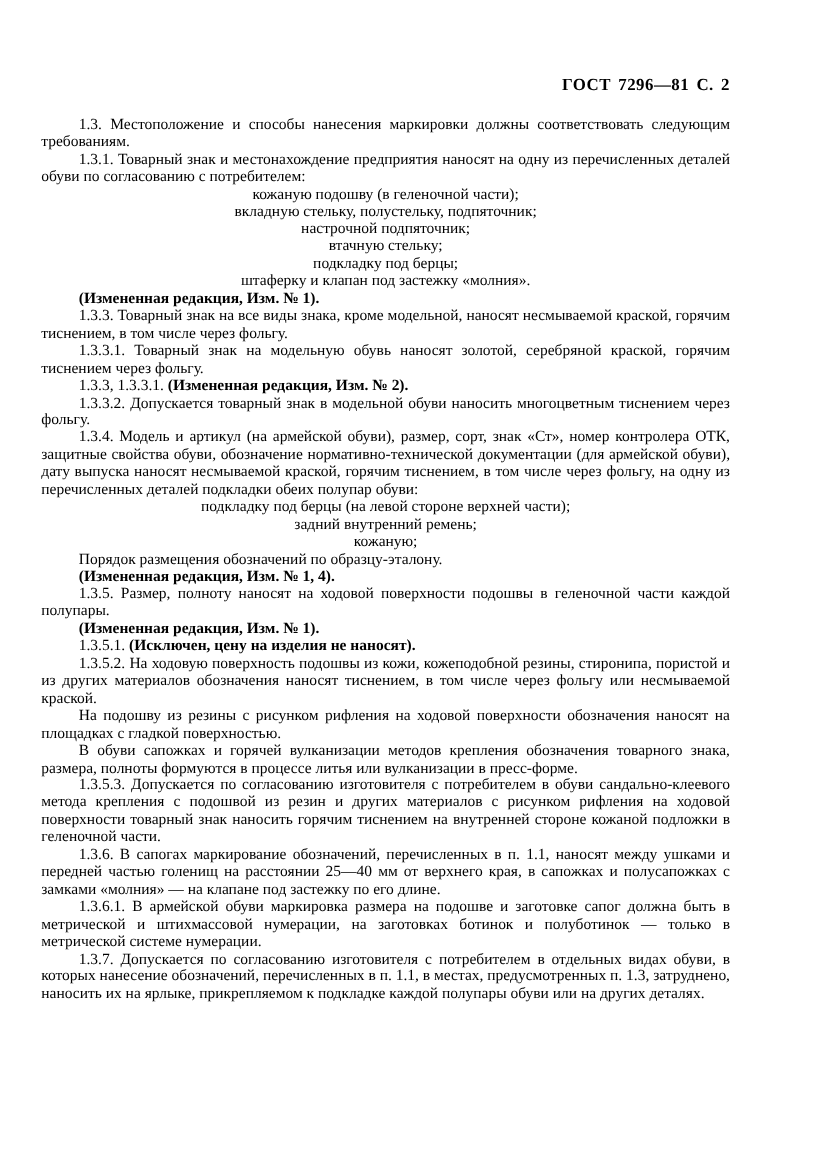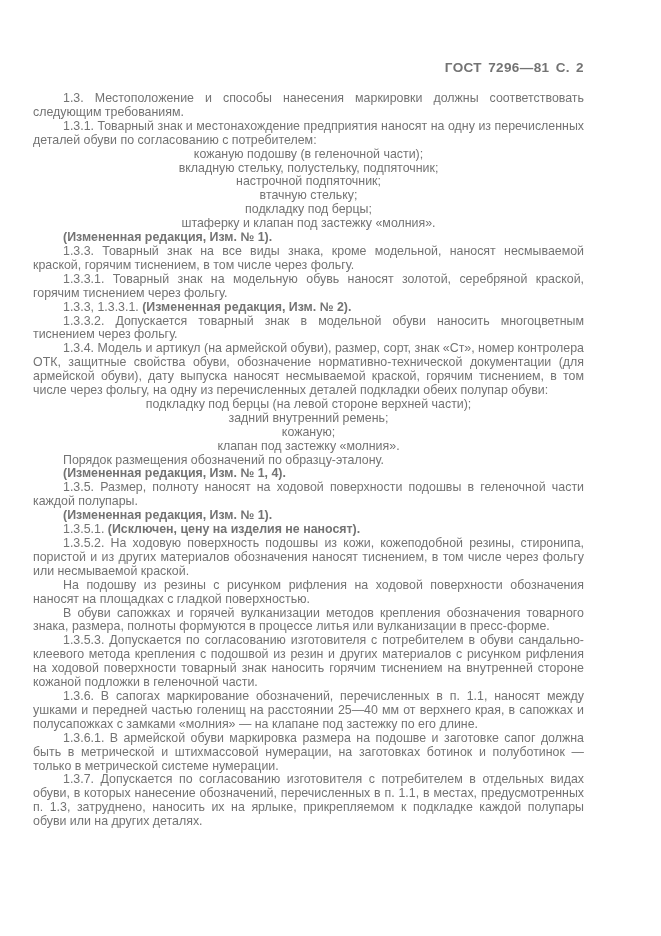--- a/index.html
+++ b/index.html
@@ -6,22 +6,22 @@
     margin: 0;
     padding: 0;
     background: #ffffff;
   }
   .page {
     position: relative;
     width: 608px;
     height: 936px;
     background: #ffffff;
     overflow: hidden;
-    font-family: Liberation Sans, sans-serif;
-    color: #737373;
+    font-family: Liberation Serif, serif;
+    color: #000000;
   }
   .content {
     position: absolute;
     left: 33px;
     top: 60px;
     width: 551px;
   }
   .header {
     font-size: 13.5px;
     font-weight: bold;
@@ -68,21 +68,20 @@
         <p class="list-item"><span>штаферку и клапан под застежку «молния».</span></p>
         <p class="para"><span class="bold">(Измененная редакция, Изм. № 1).</span></p>
         <p class="para"><span>1.3.3. Товарный знак на все виды знака, кроме модельной, наносят несмываемой краской, горячим тиснением, в том числе через фольгу.</span></p>
         <p class="para"><span>1.3.3.1. Товарный знак на модельную обувь наносят золотой, серебряной краской, горячим тиснением через фольгу.</span></p>
         <p class="para"><span>1.3.3, 1.3.3.1. </span><span class="bold">(Измененная редакция, Изм. № 2).</span></p>
         <p class="para"><span>1.3.3.2. Допускается товарный знак в модельной обуви наносить многоцветным тиснением через фольгу.</span></p>
         <p class="para"><span>1.3.4. Модель и артикул (на армейской обуви), размер, сорт, знак «Ст», номер контролера ОТК, защитные свойства обуви, обозначение нормативно-технической документации (для армейской обуви), дату выпуска наносят несмываемой краской, горячим тиснением, в том числе через фольгу, на одну из перечисленных деталей подкладки обеих полупар обуви:</span></p>
         <p class="list-item"><span>подкладку под берцы (на левой стороне верхней части);</span></p>
         <p class="list-item"><span>задний внутренний ремень;</span></p>
         <p class="list-item"><span>кожаную;</span></p>
-        <p class="list-item"><span>клапан под застежку «молния».</span></p>
         <p class="para"><span>Порядок размещения обозначений по образцу-эталону.</span></p>
         <p class="para"><span class="bold">(Измененная редакция, Изм. № 1, 4).</span></p>
         <p class="para"><span>1.3.5. Размер, полноту наносят на ходовой поверхности подошвы в геленочной части каждой полупары.</span></p>
         <p class="para"><span class="bold">(Измененная редакция, Изм. № 1).</span></p>
         <p class="para"><span>1.3.5.1. </span><span class="bold">(Исключен, цену на изделия не наносят).</span></p>
         <p class="para"><span>1.3.5.2. На ходовую поверхность подошвы из кожи, кожеподобной резины, стиронипа, пористой и из других материалов обозначения наносят тиснением, в том числе через фольгу или несмываемой краской.</span></p>
         <p class="para"><span>На подошву из резины с рисунком рифления на ходовой поверхности обозначения наносят на площадках с гладкой поверхностью.</span></p>
         <p class="para"><span>В обуви сапожках и горячей вулканизации методов крепления обозначения товарного знака, размера, полноты формуются в процессе литья или вулканизации в пресс-форме.</span></p>
         <p class="para"><span>1.3.5.3. Допускается по согласованию изготовителя с потребителем в обуви сандально-клеевого метода крепления с подошвой из резин и других материалов с рисунком рифления на ходовой поверхности товарный знак наносить горячим тиснением на внутренней стороне кожаной подложки в геленочной части.</span></p>
         <p class="para"><span>1.3.6. В сапогах маркирование обозначений, перечисленных в п. 1.1, наносят между ушками и передней частью голенищ на расстоянии 25—40 мм от верхнего края, в сапожках и полусапожках с замками «молния» — на клапане под застежку по его длине.</span></p>

